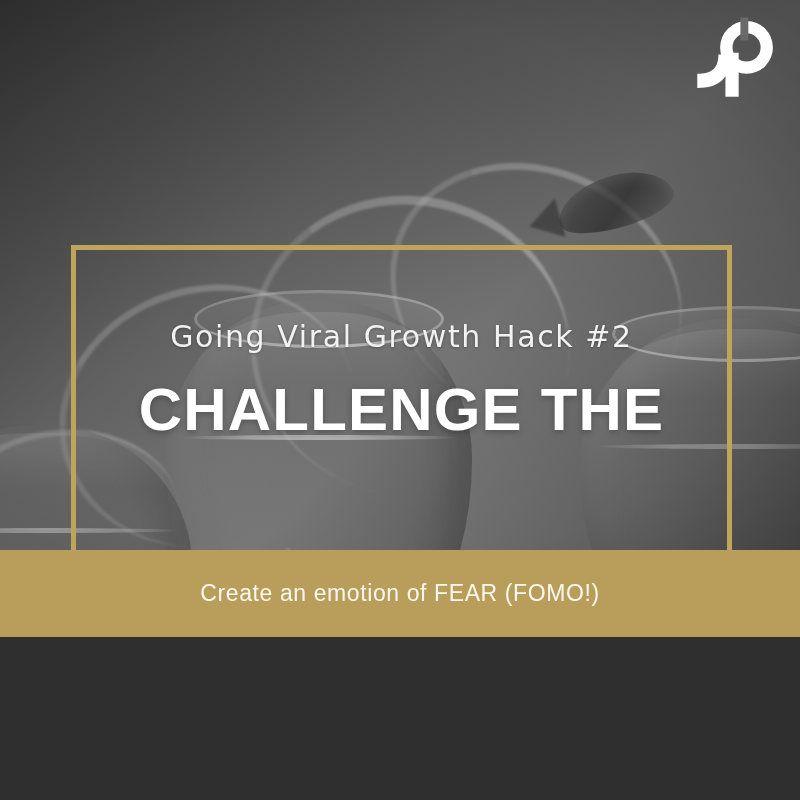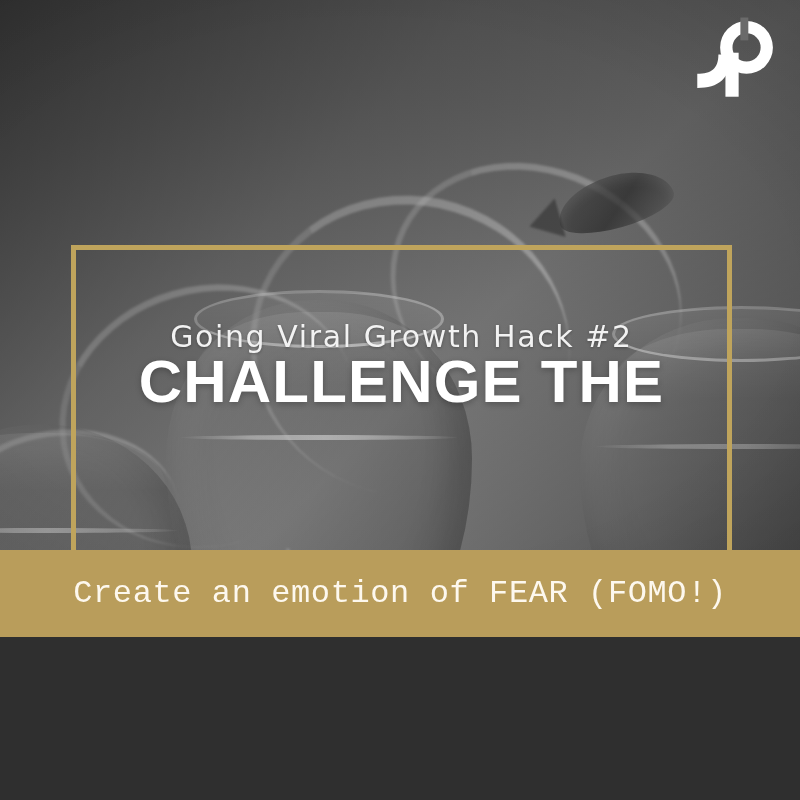--- a/index.html
+++ b/index.html
@@ -176,20 +176,21 @@
     color:#f2f2f2;
     font-family:"DejaVu Sans", sans-serif;
     font-size:30px;
     font-weight:400;
     letter-spacing:1.6px;
     line-height:1.1;
     text-shadow:0 1px 3px rgba(0,0,0,0.30);
     white-space:nowrap;
   }
   .headline {
+    margin-top:28px;
     color:#ffffff;
     font-family:"Liberation Sans", sans-serif;
     font-weight:700;
     font-size:60px;
     line-height:0.98;
     letter-spacing:1.2px;
     text-transform:uppercase;
     text-shadow:0 2px 6px rgba(0,0,0,0.26);
   }
   .headline .ln { display:block; white-space:nowrap; }
@@ -198,22 +199,22 @@
   .banner {
     position:absolute;
     left:0; bottom:0;
     width:800px; height:87px;
     background:#b99d5b;
     z-index:7;
     display:flex; align-items:center; justify-content:center;
   }
   .banner-text {
     color:#fdf8ee;
-    font-family:Liberation Mono, monospace;
-    font-size:32px;
+    font-family:Liberation Sans, sans-serif;
+    font-size:23px;
     font-weight:400;
     letter-spacing:0.6px;
     white-space:nowrap;
   }
 </style>
 </head>
 <body>
 
 <div class="poster">
 

